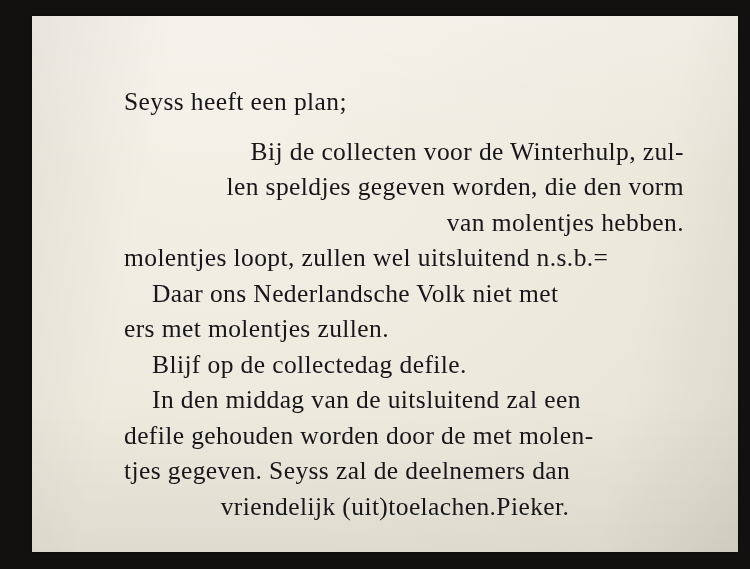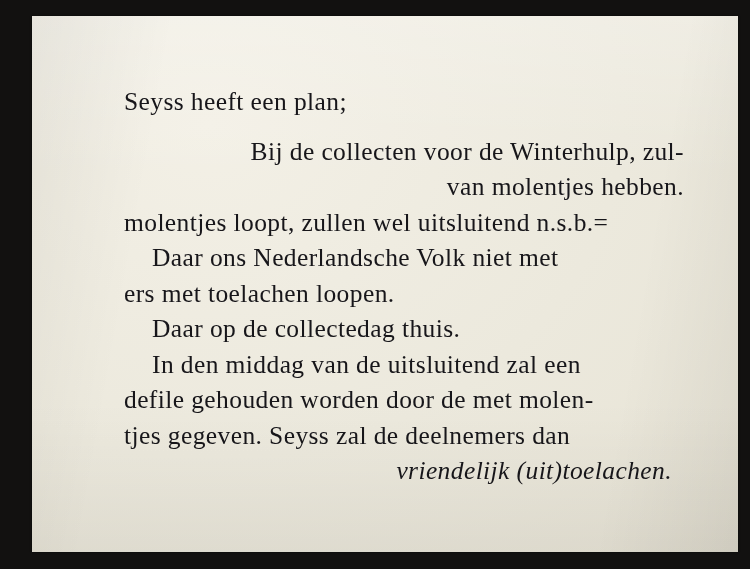--- a/index.html
+++ b/index.html
@@ -63,58 +63,59 @@
     text-align: right;
   }
   .indent {
     padding-left: 28px;
   }
   .heading {
     margin-bottom: 2px;
   }
   .signature-line {
     display: flex;
-    justify-content: flex-end;
+    justify-content: center;
     width: 548px;
-    font-style: italic;
   }
   .sig {
     padding-right: 6px;
   }
 </style>
 </head>
 <body>
 
 <div id="scan-frame">
 
   <div id="card">
 
     <div id="text-block">
 
       <div class="line heading">Seyss heeft een plan;</div>
 
       <div class="para-first">
         <div class="line indent">Bij de collecten voor de Winterhulp, zul-</div>
+        <div class="line">len speldjes gegeven worden, die den vorm</div>
         <div class="line">van molentjes hebben.</div>
       </div>
 
       <div>
         <div class="line">molentjes loopt, zullen wel uitsluitend n.s.b.=</div>
         <div class="line indent">Daar ons Nederlandsche Volk niet met</div>
-        <div class="line">ers met toelachen loopen.</div>
+        <div class="line">ers met molentjes zullen.</div>
       </div>
 
       <div>
-        <div class="line indent">Daar op de collectedag thuis.</div>
+        <div class="line indent">Blijf op de collectedag defile.</div>
       </div>
 
       <div>
         <div class="line indent">In den middag van de uitsluitend zal een</div>
         <div class="line">defile gehouden worden door de met molen-</div>
         <div class="line">tjes gegeven. Seyss zal de deelnemers dan</div>
         <div class="line signature-line">
           <span>vriendelijk (uit)toelachen.</span>
+          <span class="sig">Pieker.</span>
         </div>
       </div>
 
     </div>
   </div>
 </div>
 
 </body></html>

